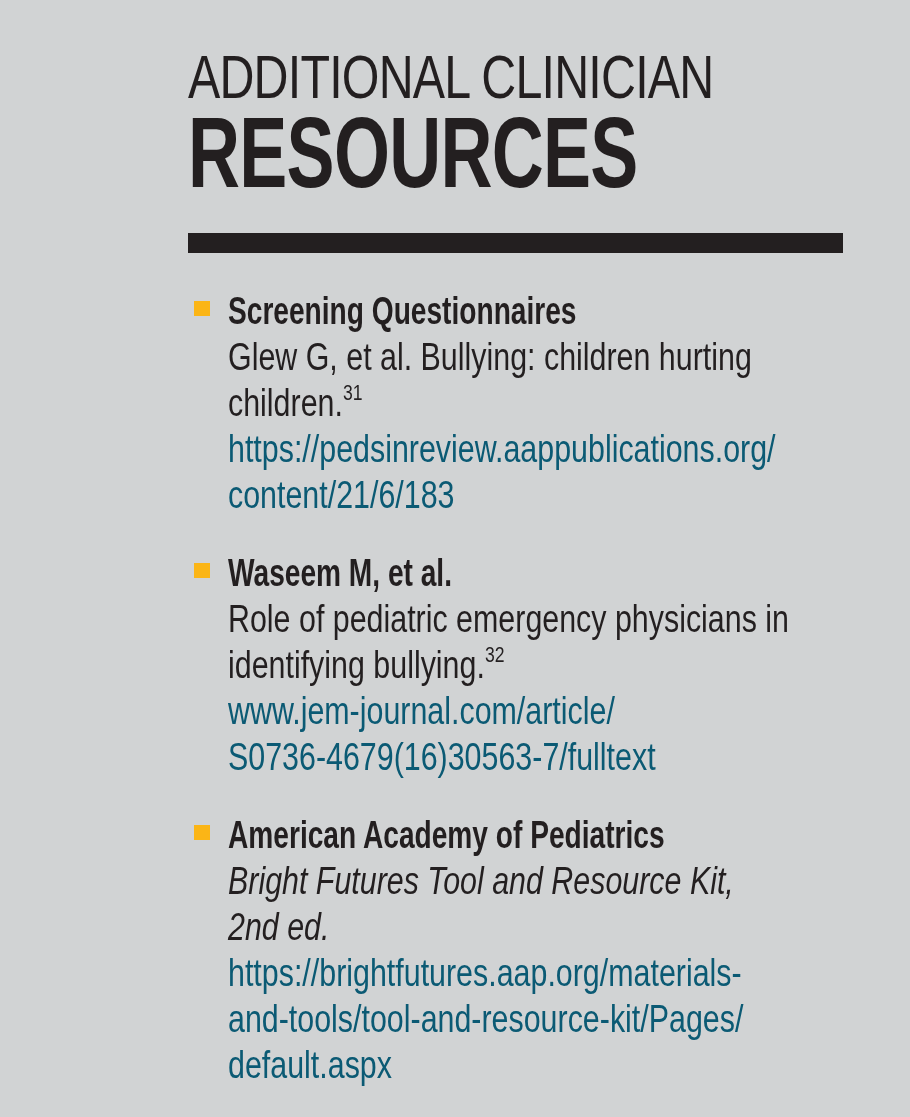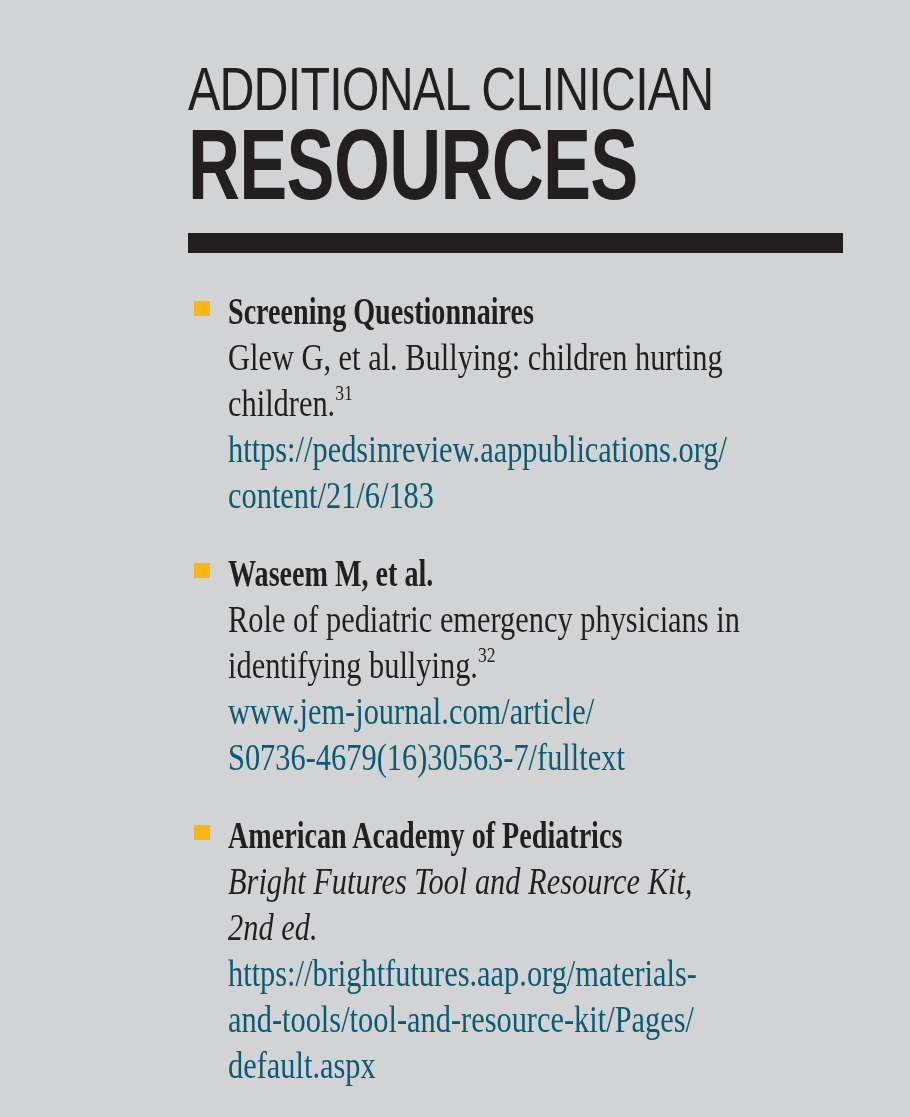--- a/index.html
+++ b/index.html
@@ -11,21 +11,21 @@
       height: 1117px;
       background: #d1d3d4;
       position: relative;
       overflow: hidden;
       font-family: "Liberation Sans", sans-serif;
       color: #231f20;
     }
     .header {
       position: absolute;
       left: 188px;
-      top: 58px;
+      top: 46px;
       width: 660px;
     }
     .title-light {
       font-family: "Liberation Sans", sans-serif;
       font-size: 62px;
       font-weight: 400;
       line-height: 62px;
       letter-spacing: -1px;
       transform: scaleX(0.78);
       transform-origin: left top;
@@ -55,21 +55,20 @@
     .items {
       position: absolute;
       left: 194px;
       top: 288px;
       width: 700px;
     }
     .item {
       position: relative;
       padding-left: 34px;
       margin-bottom: 32px;
-      font-family: Liberation Serif, serif;
     }
     .bullet {
       position: absolute;
       left: 0;
       top: 13px;
       width: 16px;
       height: 15px;
       background: #fbb516;
     }
     .line {

